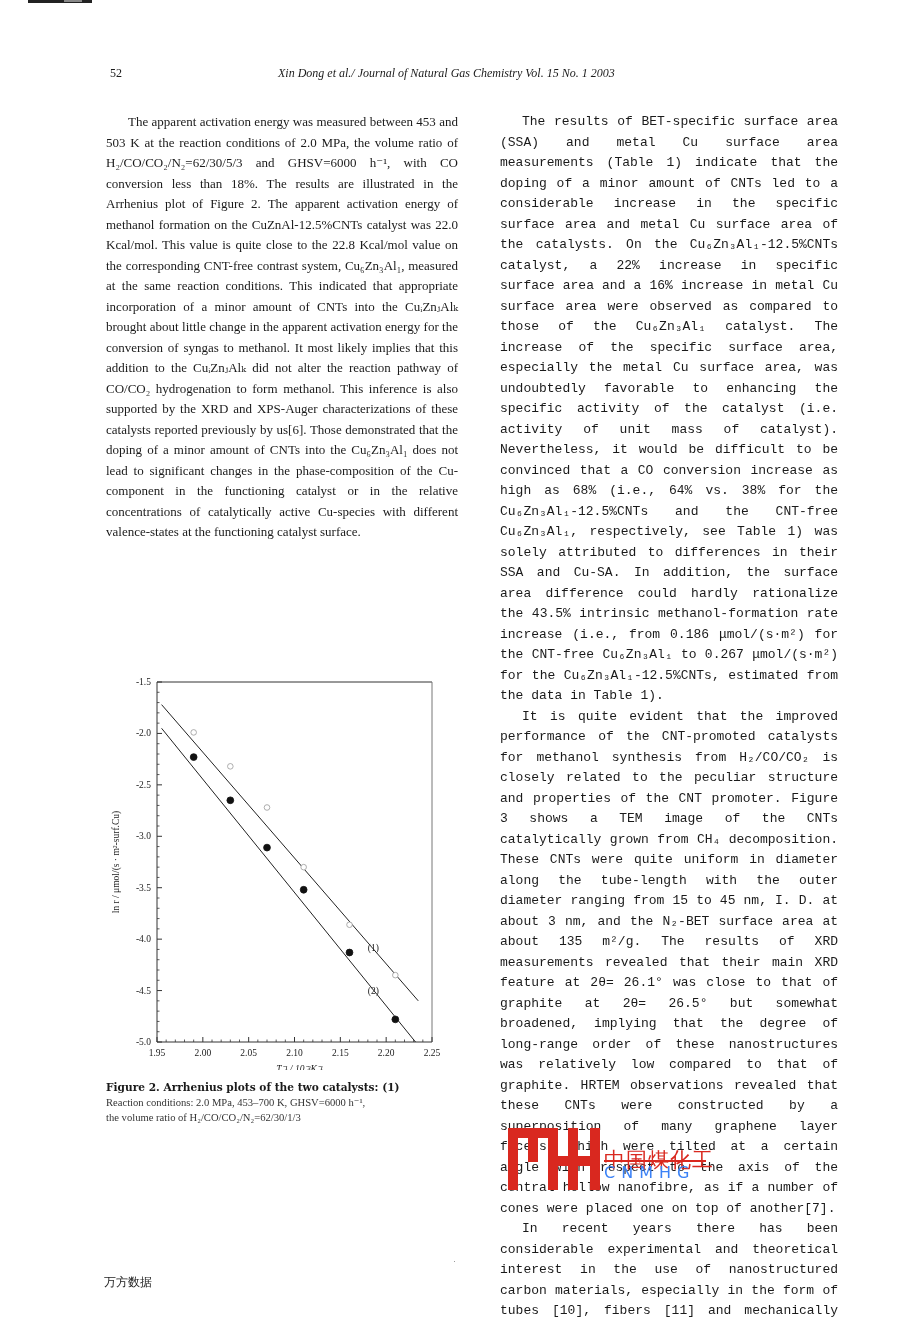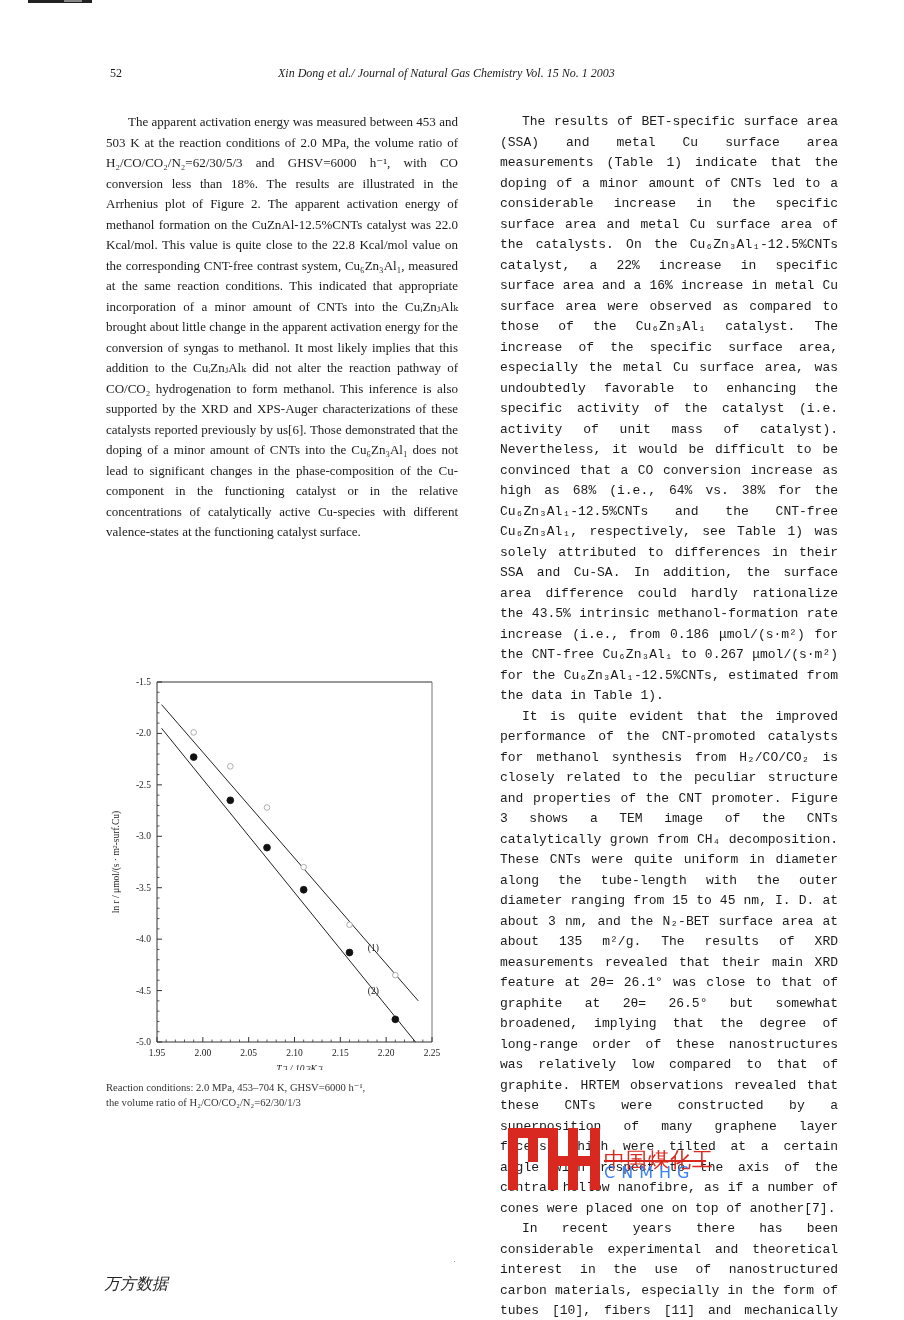--- a/index.html
+++ b/index.html
@@ -17,21 +17,21 @@
   .right-col { left:500px; top:112px; width:338px;font-family:Liberation Mono, monospace; }
   .fig { position:absolute; left:103px; top:670px; width:360px; height:400px; }
   .caption { position:absolute; left:106px; top:1080px; width:360px; font-size:11px; line-height:15px; }
   .caption .title { font-weight:bold; font-family:"DejaVu Serif",serif; font-size:10.6px; }
   .caption .title2 { font-weight:bold; font-family:"DejaVu Serif",serif; font-size:10.6px; padding-left:68px; }
   .caption .cond { font-size:10.6px; color:#333; }
   .watermark { position:absolute; left:508px; top:1128px; width:210px; height:62px; }
   .wm-cn { position:absolute; left:96px; top:18px; font-size:21px; color:#d9281f; font-family:"DejaVu Sans",sans-serif; letter-spacing:1px; }
   .wm-line { position:absolute; left:96px; top:32px; width:102px; height:2px; background:#d9281f; }
   .wm-en { position:absolute; left:96px; top:35px; font-size:16px; color:#3b82f6; font-family:"DejaVu Sans",sans-serif; letter-spacing:6px; }
-  .footer-brand { position:absolute; left:104px; top:1274px; font-size:16px; font-family:"DejaVu Sans",sans-serif; color:#222;font-style:italic; }
+  .footer-brand { position:absolute; left:104px; top:1274px; font-size:12px; font-family:"DejaVu Sans",sans-serif; color:#222; }
   .dot-mark { position:absolute; left:454px; top:1261px; width:1px; height:1px; background:#999; }
 </style>
 </head>
 <body>
 
 <div class="topbar"></div>
 <div class="topbar2"></div>
 
 <div class="header">
   <span class="pageno">52</span>
@@ -163,21 +163,22 @@
         <text x="48" y="375" font-size="9.5" text-anchor="end" font-family="Liberation Serif, serif" fill="#222">-5.0</text>
         <text x="196.5" y="402" font-size="9.5" text-anchor="middle" font-family="Liberation Serif, serif" font-style="italic" fill="#222">T⁻¹ / 10⁻³K⁻¹</text>
         <text x="0" y="0" font-size="9.5" text-anchor="middle" font-family="Liberation Serif, serif" fill="#222" transform="translate(16,192) rotate(-90)">ln r / μmol/(s · m²-surf.Cu)</text>
         <text x="264.8333333333335" y="281.48571428571427" font-size="9.5" font-family="Liberation Serif, serif" fill="#222">(1)</text>
         <text x="264.8333333333335" y="323.6571428571429" font-size="9.5" font-family="Liberation Serif, serif" fill="#222">(2)</text>
       </g>
   </svg>
 </div>
 
 <div class="caption">
-  <div class="cond">Reaction conditions: 2.0 MPa, 453–704 K, GHSV=6000 h⁻¹,</div>
+  <div class="title">Figure 2.  Arrhenius plots of the two catalysts: (1)</div>
+  <div class="cond">Reaction conditions: 2.0 MPa, 453–700 K, GHSV=6000 h⁻¹,</div>
   <div class="cond">the volume ratio of H₂/CO/CO₂/N₂=62/30/1/3</div>
 </div>
 
 <div class="watermark">
   <svg width="92" height="62" style="position:absolute;left:0;top:0">
     <rect x="0" y="0" width="10" height="62" fill="#d9281f"></rect>
     <rect x="0" y="0" width="50" height="10" fill="#d9281f"></rect>
     <rect x="20" y="0" width="10" height="34" fill="#d9281f"></rect>
     <rect x="40" y="0" width="10" height="62" fill="#d9281f"></rect>
     <rect x="40" y="28" width="50" height="10" fill="#d9281f"></rect>

